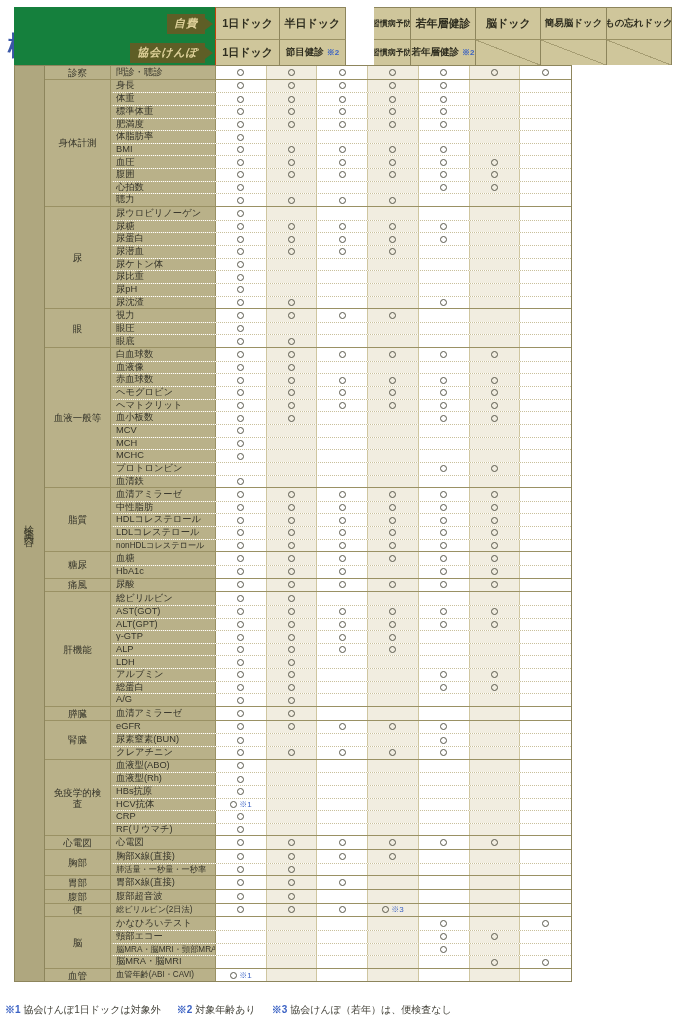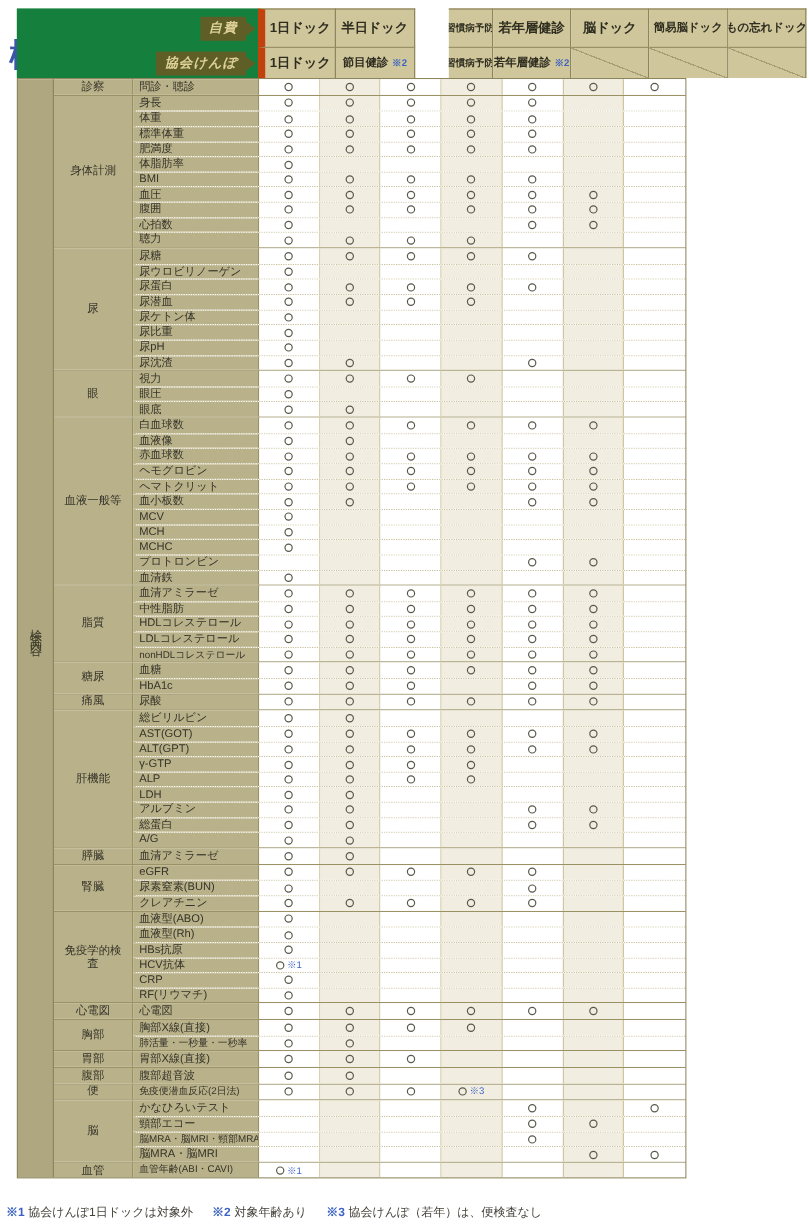--- a/index.html
+++ b/index.html
@@ -29,21 +29,21 @@
     content: ""; position: absolute; left: 100%; top: 50%; transform: translateY(-50%);
     border-left: 8px solid var(--badge-bg, #5e5e26);
     border-top: 6px solid transparent; border-bottom: 6px solid transparent;
   }
   .h-cell {
     background: var(--header-bg, #cfc69b);
     border-right: 1px solid #8d855c; border-top: 1px solid #8d855c;
     display: flex; align-items: center; justify-content: center; gap: 3px;
     font-weight: bold; color: #2e2d1f; text-align: center; white-space: nowrap; overflow: hidden;
   }
-  .hdr-row .h-cell:nth-child(2) { border-left: 6px solid #c2410c; }
+  .hdr-row .h-cell:nth-child(2) { border-left: 1px solid #c2410c; }
   .r1 .h-cell { border-bottom: 1px solid #9a9164; }
   .r2 .h-cell { border-top: 0; }
   .h-cell.sz-l { font-size: 11px; }
   .h-cell.sz-m { font-size: 9.5px; }
   .h-cell.sz-s { font-size: 8px; margin-left: 28px; }
   .h-cell.diag {
     background-image: linear-gradient(to top right,
       transparent calc(50% - 0.5px), #a69d72 calc(50% - 0.5px),
       #a69d72 calc(50% + 0.5px), transparent calc(50% + 0.5px));
   }
@@ -367,52 +367,52 @@
               <div class="mark-cell"></div>
               <div class="mark-cell tint"></div>
               <div class="mark-cell"></div>
             </div>
           </div>
         </div>
         <div class="section">
           <div class="cat-cell">尿</div>
           <div class="rows">
             <div class="row">
+              <div class="item-cell">尿ウロビリノーゲン</div>
+              <div class="mark-cell">
+                <span class="circle"></span>
+              </div>
+              <div class="mark-cell tint"></div>
+              <div class="mark-cell"></div>
+              <div class="mark-cell tint"></div>
+              <div class="mark-cell"></div>
+              <div class="mark-cell tint"></div>
+              <div class="mark-cell"></div>
+            </div>
+            <div class="row">
               <div class="item-cell">尿糖</div>
               <div class="mark-cell">
                 <span class="circle"></span>
               </div>
               <div class="mark-cell tint">
                 <span class="circle"></span>
               </div>
               <div class="mark-cell">
                 <span class="circle"></span>
               </div>
               <div class="mark-cell tint">
                 <span class="circle"></span>
               </div>
               <div class="mark-cell">
                 <span class="circle"></span>
               </div>
               <div class="mark-cell tint"></div>
               <div class="mark-cell"></div>
             </div>
             <div class="row">
-              <div class="item-cell">尿ウロビリノーゲン</div>
-              <div class="mark-cell">
-                <span class="circle"></span>
-              </div>
-              <div class="mark-cell tint"></div>
-              <div class="mark-cell"></div>
-              <div class="mark-cell tint"></div>
-              <div class="mark-cell"></div>
-              <div class="mark-cell tint"></div>
-              <div class="mark-cell"></div>
-            </div>
-            <div class="row">
               <div class="item-cell">尿蛋白</div>
               <div class="mark-cell">
                 <span class="circle"></span>
               </div>
               <div class="mark-cell tint">
                 <span class="circle"></span>
               </div>
               <div class="mark-cell">
                 <span class="circle"></span>
               </div>
@@ -1342,21 +1342,21 @@
               <div class="mark-cell"></div>
               <div class="mark-cell tint"></div>
               <div class="mark-cell"></div>
             </div>
           </div>
         </div>
         <div class="section">
           <div class="cat-cell">便</div>
           <div class="rows">
             <div class="row">
-              <div class="item-cell small">免疫便潜血反応(2日法)</div>
+              <div class="item-cell small">総ビリルビン(2日法)</div>
               <div class="mark-cell">
                 <span class="circle"></span>
               </div>
               <div class="mark-cell tint">
                 <span class="circle"></span>
               </div>
               <div class="mark-cell">
                 <span class="circle"></span>
               </div>
               <div class="mark-cell tint">

